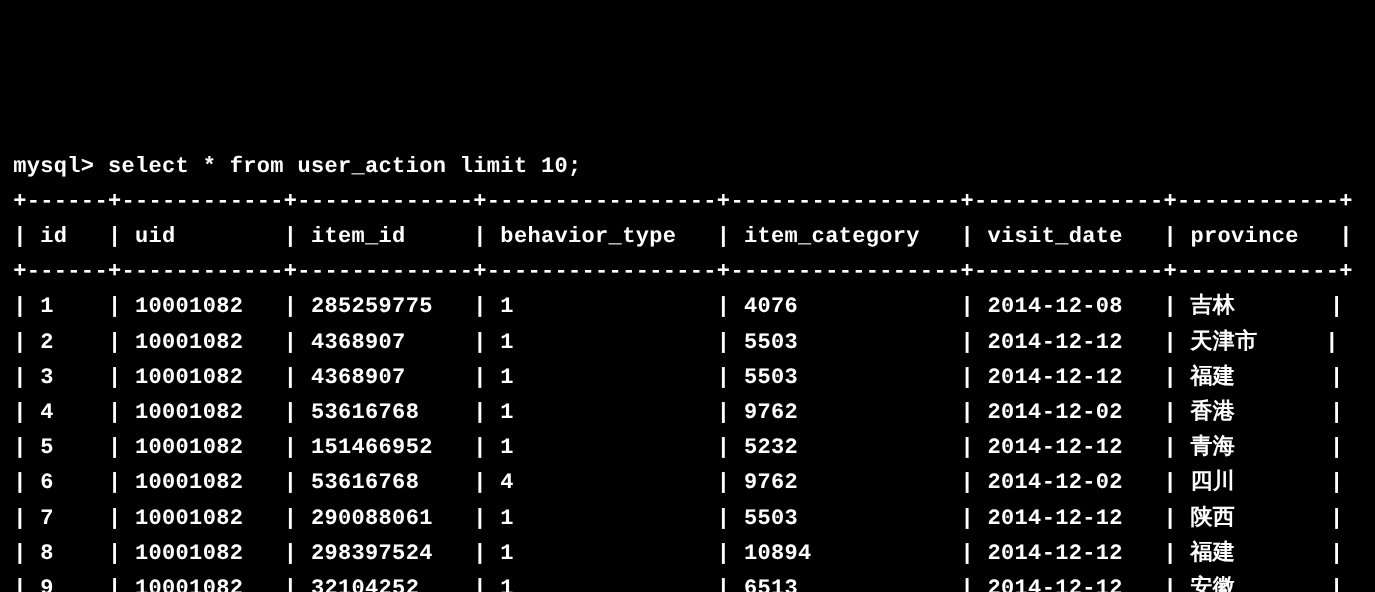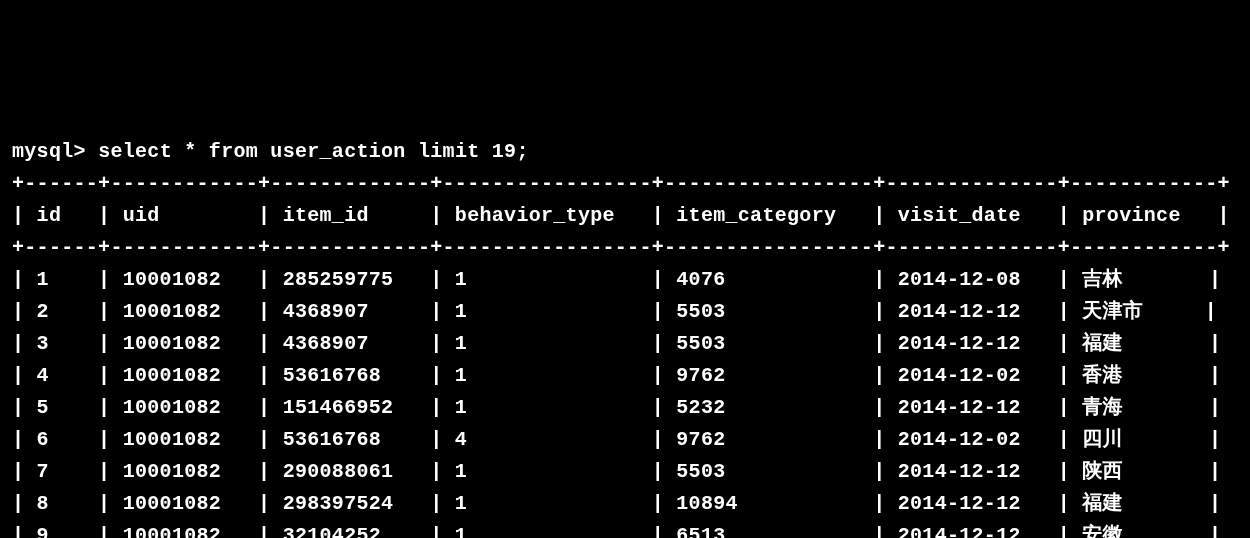--- a/index.html
+++ b/index.html
@@ -20,21 +20,21 @@
     }
     .terminal {
       white-space: pre;
     }
   </style>
 </head>
 <body>
 
 
 
-<div class="terminal"><span>mysql&gt;</span> <span>select * from user_action limit 19;</span>
+<div class="terminal"><span>mysql&gt;</span> <span>select * from user_action limit 10;</span>
 <span id="border-top">+------+------------+-------------+-----------------+-----------------+--------------+------------+</span>
 <span id="header-row">| id   | uid        | item_id     | behavior_type   | item_category   | visit_date   | province   |</span>
 <span id="border-header">+------+------------+-------------+-----------------+-----------------+--------------+------------+</span>
 <span id="data-rows">| 1    | 10001082   | 285259775   | 1               | 4076            | 2014-12-08   | 吉林       |
 | 2    | 10001082   | 4368907     | 1               | 5503            | 2014-12-12   | 天津市     |
 | 3    | 10001082   | 4368907     | 1               | 5503            | 2014-12-12   | 福建       |
 | 4    | 10001082   | 53616768    | 1               | 9762            | 2014-12-02   | 香港       |
 | 5    | 10001082   | 151466952   | 1               | 5232            | 2014-12-12   | 青海       |
 | 6    | 10001082   | 53616768    | 4               | 9762            | 2014-12-02   | 四川       |
 | 7    | 10001082   | 290088061   | 1               | 5503            | 2014-12-12   | 陕西       |

